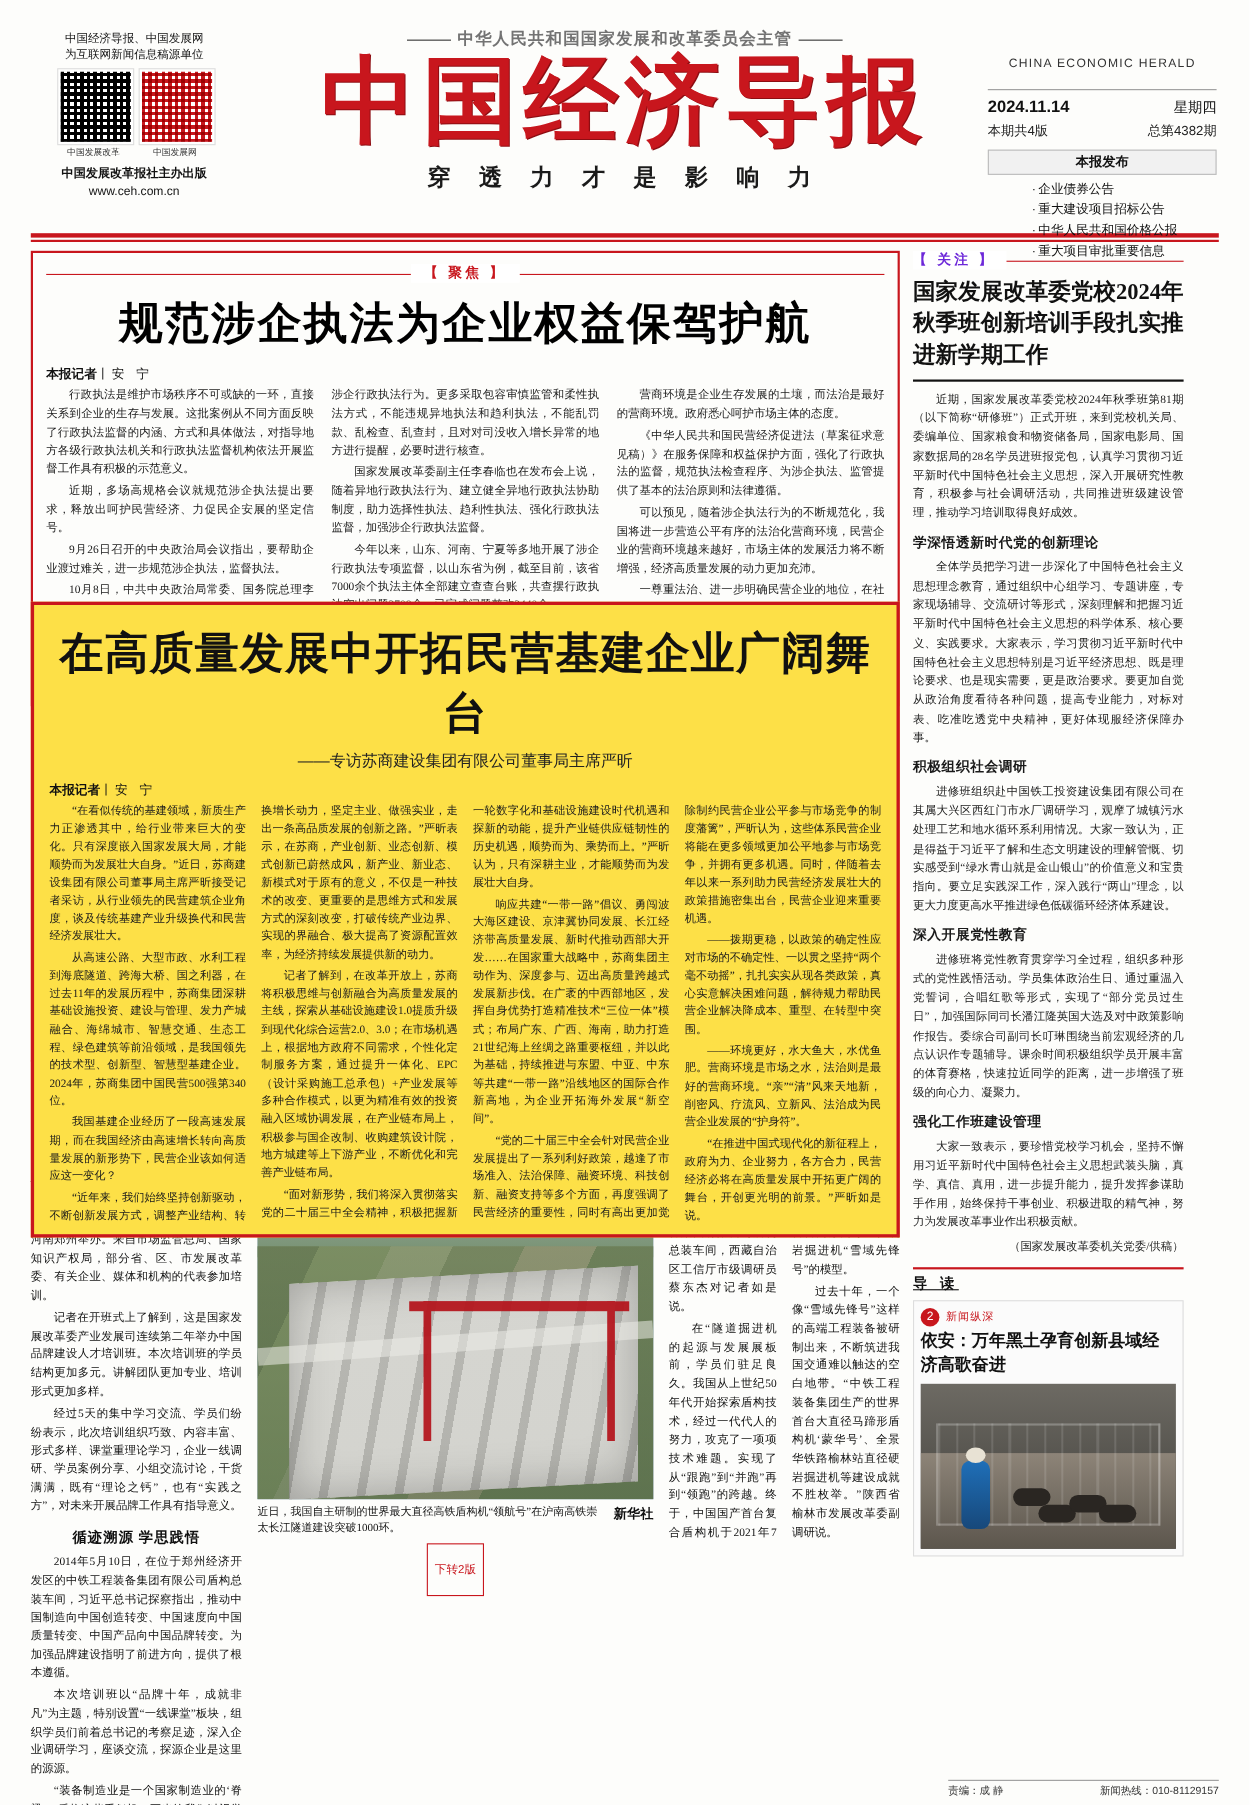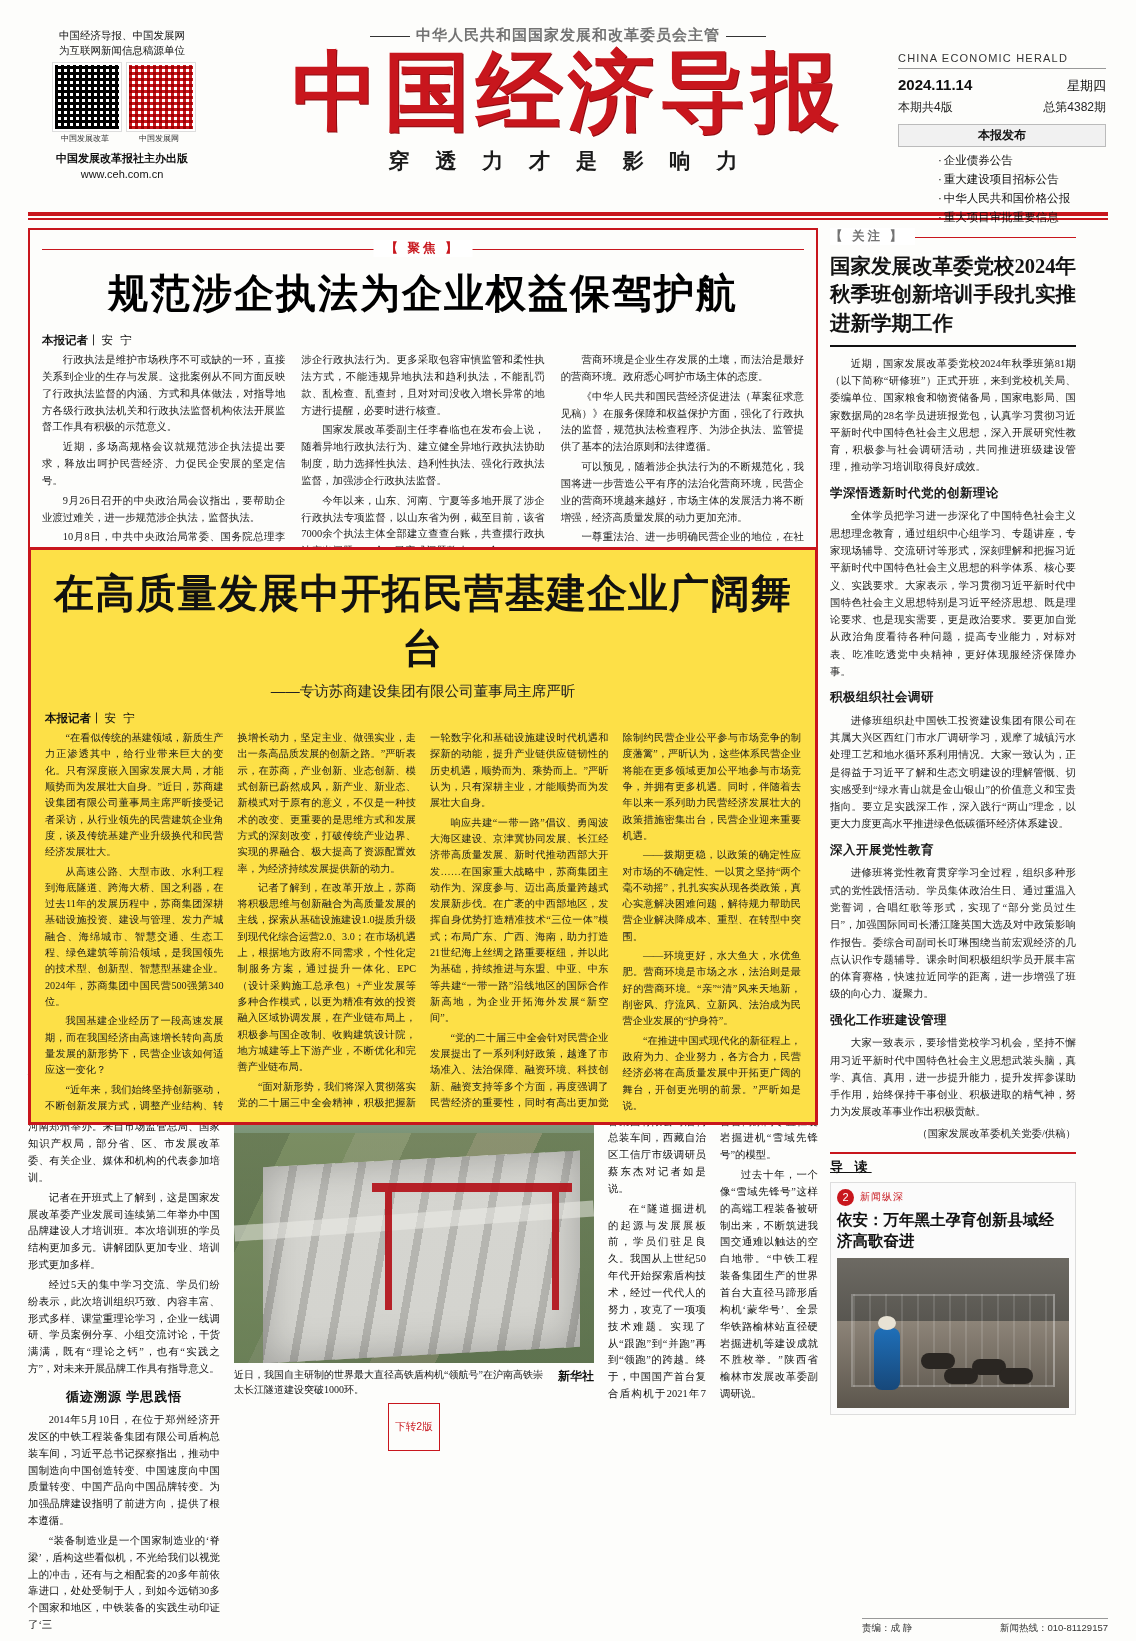--- a/index.html
+++ b/index.html
@@ -109,26 +109,26 @@
 
   
   .info-block {
     position: absolute;
     right: 30px;
     top: 52px;
     width: 208px;
     font-family: "Liberation Sans", sans-serif;
   }
   .info-en {
-    text-align: left;
+    text-align: center;
     font-size: 11px;
     letter-spacing: 1.2px;
     color: #333;
     border-bottom: 1px solid #999;
-    padding-bottom: 4px;
+    padding-bottom: 17px;
   }
   .info-date-row {
     display: flex;
     justify-content: space-between;
     align-items: baseline;
     margin-top: 7px;
     font-size: 15px;
     font-weight: bold;
   }
   .info-date-row .wd { font-size: 13px; font-weight: normal; }
@@ -215,21 +215,21 @@
     color: #000;
     margin: 4px 0 12px 0;
     font-family: "Liberation Serif", serif;
   }
   .byline {
     font-size: 11.5px;
     font-weight: bold;
     margin-bottom: 4px;
     font-family: "Liberation Sans", sans-serif;
   }
-  .byline .nm { font-weight: normal; letter-spacing: 2px; }
+  .byline .nm { font-weight: normal; letter-spacing: 2px; font-family: Liberation Mono, monospace; }
 
   .cols-3 {
     column-count: 3;
     column-gap: 16px;
     font-size: 10.4px;
     line-height: 1.62;
     text-align: justify;
     color: #1a1a1a;
   }
   .cols-4 {
@@ -377,21 +377,21 @@
 
   
   .r-banner {
     position: relative;
     height: 18px;
     margin-bottom: 6px;
   }
   .r-banner .line { position: absolute; top: 9px; left: 0; right: 0; border-top: 1px solid #c8161d; }
   .r-banner .label {
     position: absolute; left: 0; top: 0; background: #fff; padding-right: 10px;
-    font-size: 12.5px; color: #737373; font-weight: bold; letter-spacing: 3px;
+    font-size: 12.5px; color: #6d28d9; font-weight: bold; letter-spacing: 3px;
     font-family: "Liberation Sans", sans-serif;
   }
   .r-headline {
     font-size: 20.5px;
     font-weight: bold;
     line-height: 1.38;
     color: #111;
     border-bottom: 2px solid #111;
     padding-bottom: 8px;
     margin-bottom: 8px;
@@ -642,20 +642,21 @@
     <div class="art3-wrap">
       <div class="art3-left">
         <div class="byline">
           <span>本报记者</span><span class="nm">丨<span>付朝欢</span></span>
         </div>
         <p>近日，由国家发展改革委产业发展司主办的2024年中国品牌建设人才培训班在河南郑州举办。来自市场监管总局、国家知识产权局，部分省、区、市发展改革委、有关企业、媒体和机构的代表参加培训。</p>
         <p>记者在开班式上了解到，这是国家发展改革委产业发展司连续第二年举办中国品牌建设人才培训班。本次培训班的学员结构更加多元。讲解团队更加专业、培训形式更加多样。</p>
         <p>经过5天的集中学习交流、学员们纷纷表示，此次培训组织巧致、内容丰富、形式多样、课堂重理论学习，企业一线调研、学员案例分享、小组交流讨论，干货满满，既有“理论之钙”，也有“实践之方”，对未来开展品牌工作具有指导意义。</p>
         <div class="sub-title">循迹溯源 学思践悟</div>
         <p>2014年5月10日，在位于郑州经济开发区的中铁工程装备集团有限公司盾构总装车间，习近平总书记探察指出，推动中国制造向中国创造转变、中国速度向中国质量转变、中国产品向中国品牌转变。为加强品牌建设指明了前进方向，提供了根本遵循。</p>
+        <p>本次培训班以“品牌十年，成就非凡”为主题，特别设置“一线课堂”板块，组织学员们前着总书记的考察足迹，深入企业调研学习，座谈交流，探源企业是这里的源源。</p>
         <p>“装备制造业是一个国家制造业的‘脊梁’，盾构这些看似机，不光给我们以视觉上的冲击，还有与之相配套的20多年前依靠进口，处处受制于人，到如今远销30多个国家和地区，中铁装备的实践生动印证了‘三</p>
       </div>
 
       <div class="art3-mid">
         <div class="photo">
           <div class="sky"></div>
           <div class="far"></div>
           <div class="fields"></div>
           <div class="site"></div>
           <div class="road"></div>

